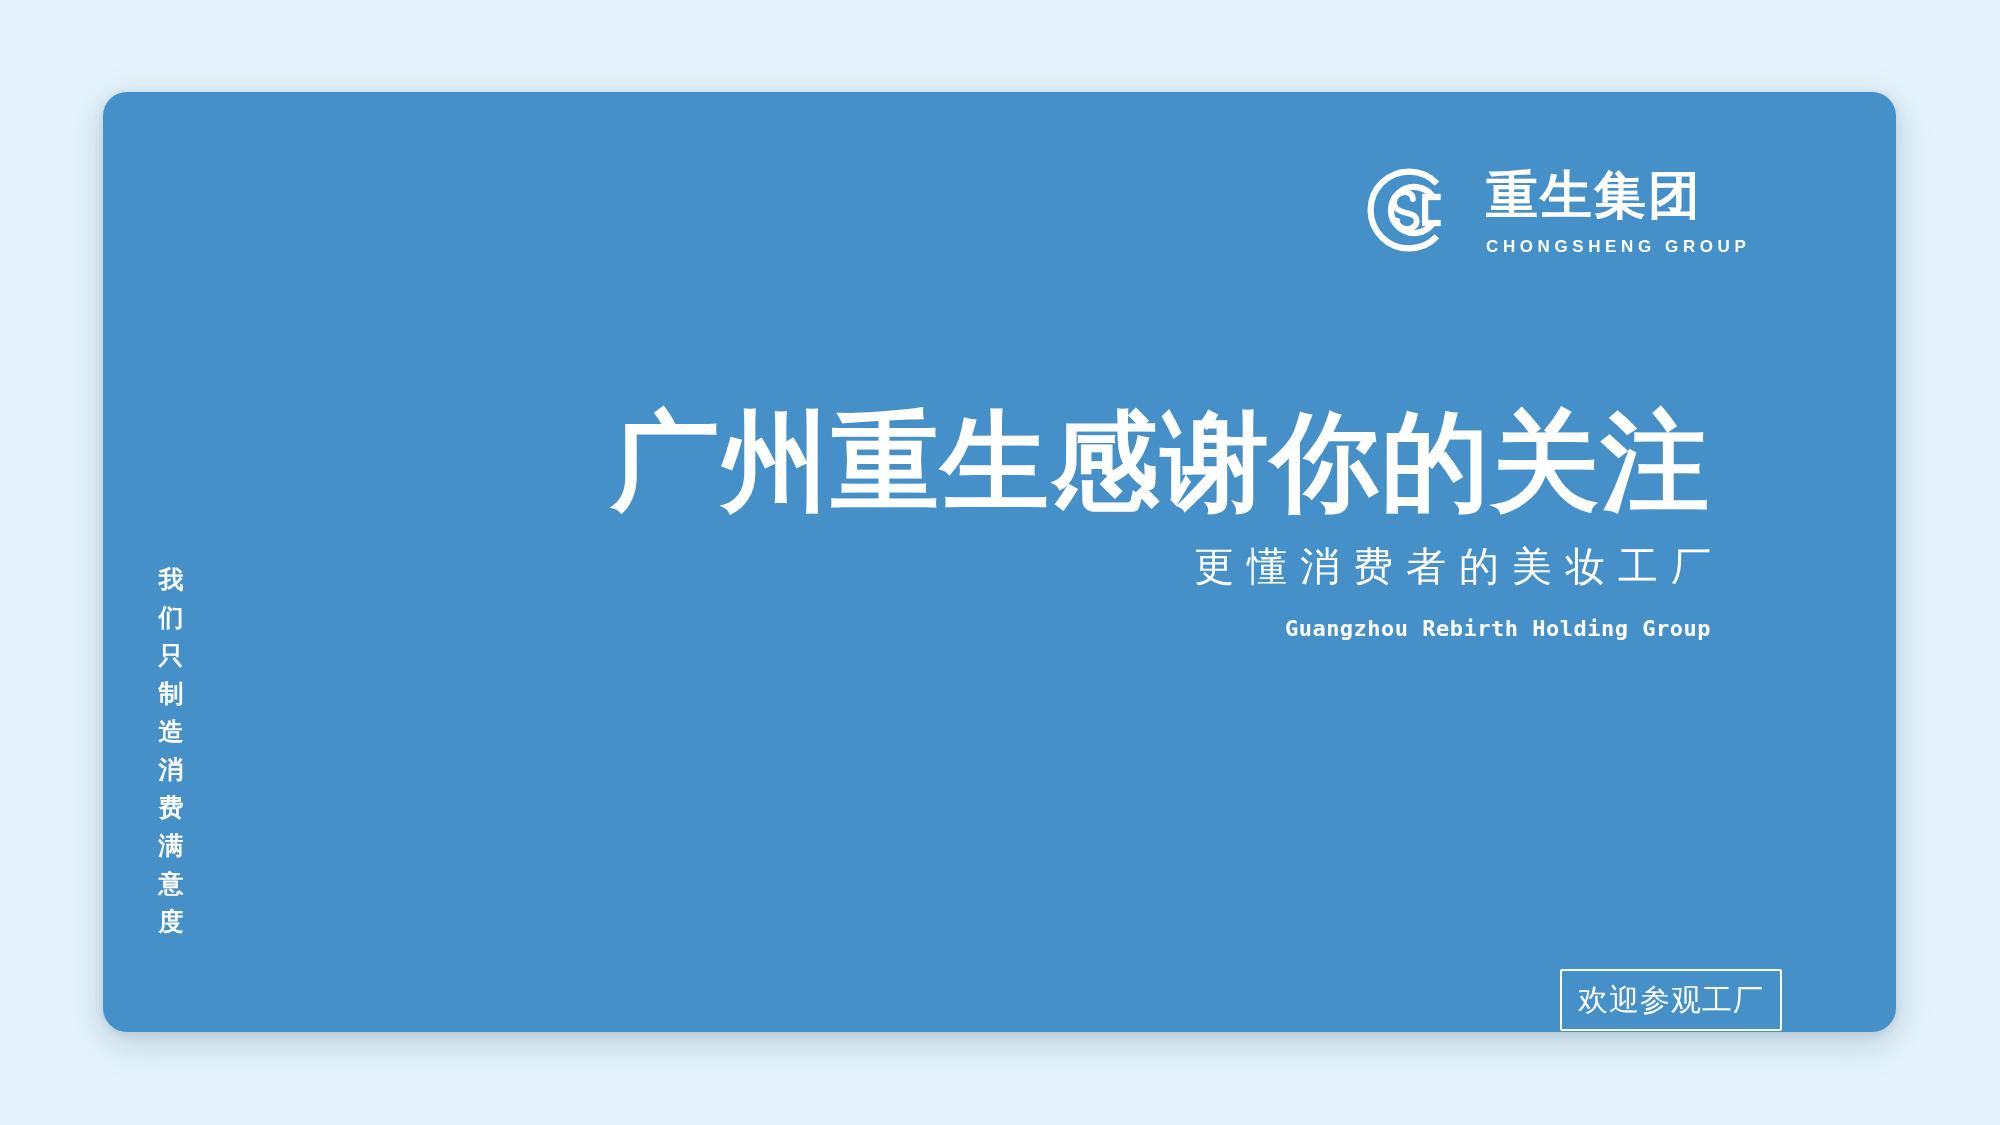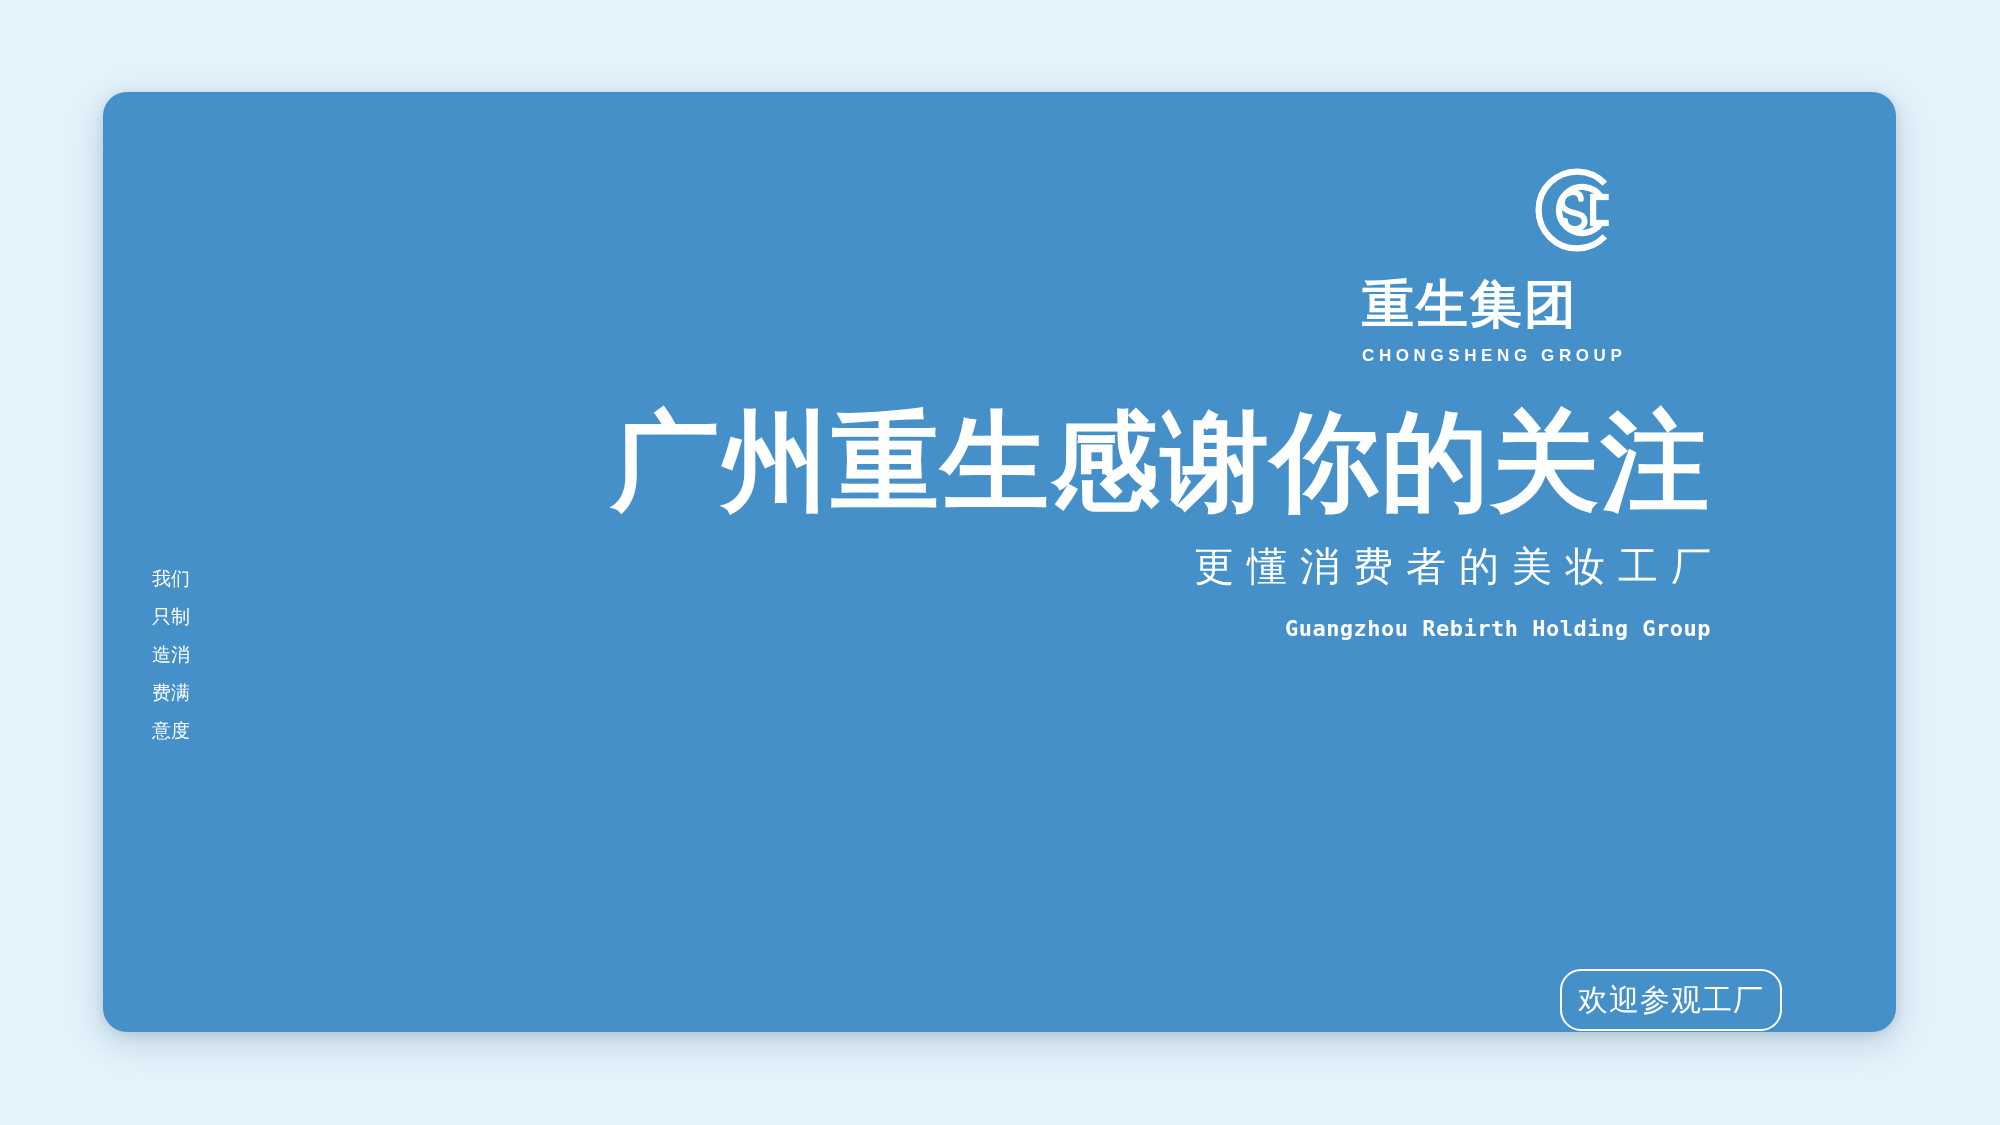--- a/index.html
+++ b/index.html
@@ -35,37 +35,36 @@
   }
 
   
   .vertical-slogan {
     position: absolute;
     left: 48px;
     top: 468px;
     width: 40px;
     text-align: center;
     color: #ffffff;
-    font-size: 19px;
+    font-size: 25px;
     line-height: 38px;
     letter-spacing: 0;
     white-space: normal;
     word-break: break-all;
-    font-weight: 400;
+    font-weight: 700;
   }
 
   
   .logo-lockup {
     position: absolute;
     left: 1259px;
     top: 70px;
     display: flex;
-    align-items: flex-end;
-    gap: 16px;
-    flex-direction: column;
+    align-items: center;
+    gap: 28px;
   }
   .logo-mark {
     width: 96px;
     height: 96px;
     flex: 0 0 auto;
     display: block;
   }
   .logo-wordmark {
     display: flex;
     flex-direction: column;
@@ -130,21 +129,21 @@
 
   
   .cta-button {
     position: absolute;
     left: 1457px;
     top: 877px;
     width: 222px;
     height: 62px;
     box-sizing: border-box;
     border: 2px solid #ffffff;
-    border-radius: 21px;
+    border-radius: 2px;
     background: transparent;
     color: #ffffff;
     font-family: "Liberation Sans", "DejaVu Sans", sans-serif;
     font-size: 30px;
     font-weight: 400;
     letter-spacing: 1px;
     line-height: 58px;
     text-align: center;
     padding: 0;
     cursor: pointer;

